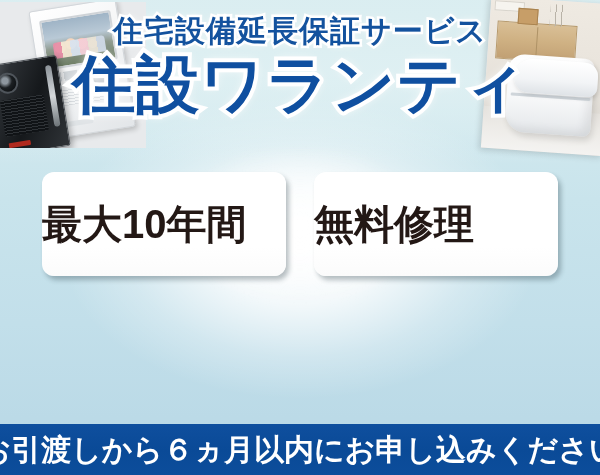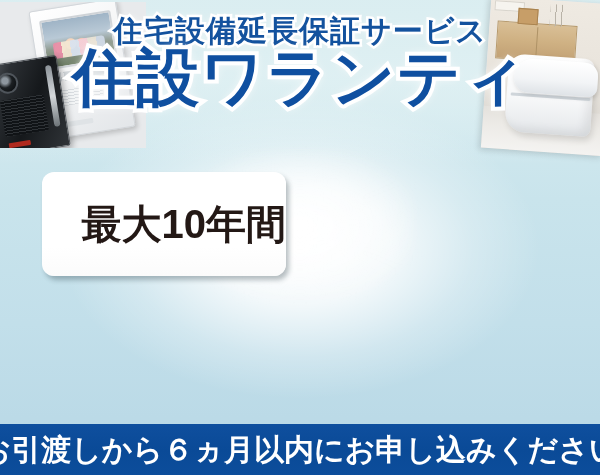--- a/index.html
+++ b/index.html
@@ -277,20 +277,21 @@
     font-size: 30px;
     font-weight: bold;
     color: #13529e;
     letter-spacing: 1px;
     -webkit-text-stroke: 5px #ffffff;
     paint-order: stroke fill;
     text-shadow: 0 0 5px #ffffff, 0 0 9px #ffffff;
     white-space: nowrap;
   }
   .maintitle {
+    margin-top: 7px;
     font-size: 63px;
     font-weight: bold;
     color: #0f4fa0;
     letter-spacing: 1px;
     -webkit-text-stroke: 8px #ffffff;
     paint-order: stroke fill;
     text-shadow: 0 0 6px #ffffff, 0 0 12px #ffffff;
     white-space: nowrap;
   }
 
@@ -305,21 +306,21 @@
     grid-template-rows: 104px 104px;
     column-gap: 28px;
     row-gap: 18px;
   }
   .feature-box {
     background: linear-gradient(to bottom,#ffffff 0%,#ffffff 72%,#fbfbfb 100%);
     border-radius: 12px;
     box-shadow: 3px 4px 5px rgba(40,60,70,0.33);
     display: flex;
     align-items: center;
-    justify-content: flex-end;
+    justify-content: flex-start;
   }
   .feature-text {
     font-size: 40px;
     font-weight: bold;
     color: #231815;
     letter-spacing: 0px;
     white-space: nowrap;
     line-height: 1;
   }
 
@@ -379,19 +380,22 @@
 
   <div class="headline-wrap">
     <div class="subtitle">住宅設備延長保証サービス</div>
     <div class="maintitle">住設ワランティ</div>
   </div>
 
   <div class="features">
     <div class="feature-box">
       <span class="feature-text">最大10年間</span>
     </div>
+    <div class="feature-box">
+      <span class="feature-text">無料修理</span>
+    </div>
   </div>
 
   <div class="bottom-bar">
     <span class="bottom-bar-text">お引渡しから６ヵ月以内にお申し込みください</span>
   </div>
 
 </div>
 
 </body></html>

